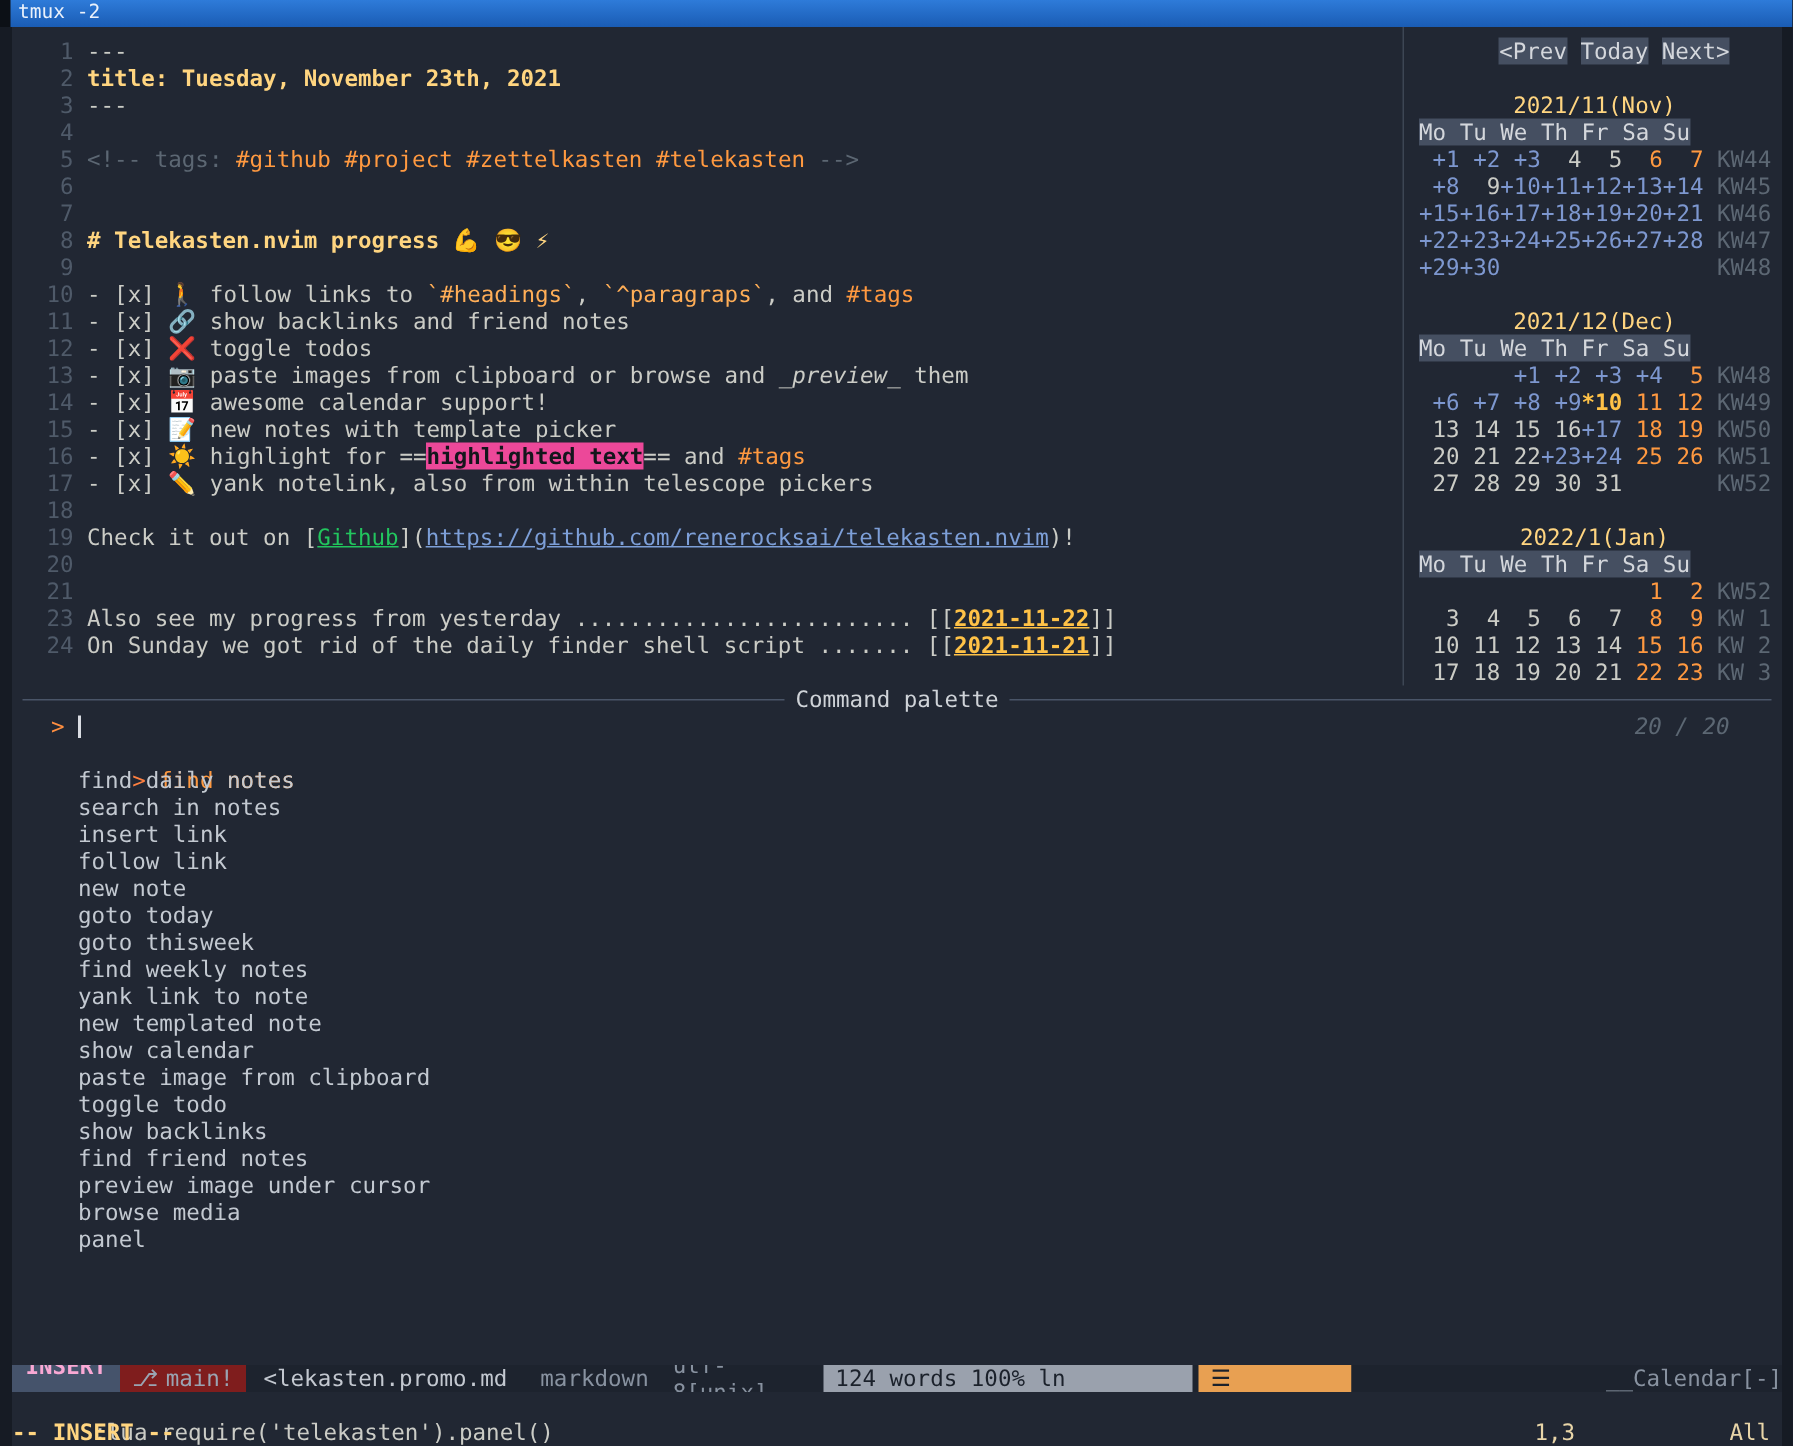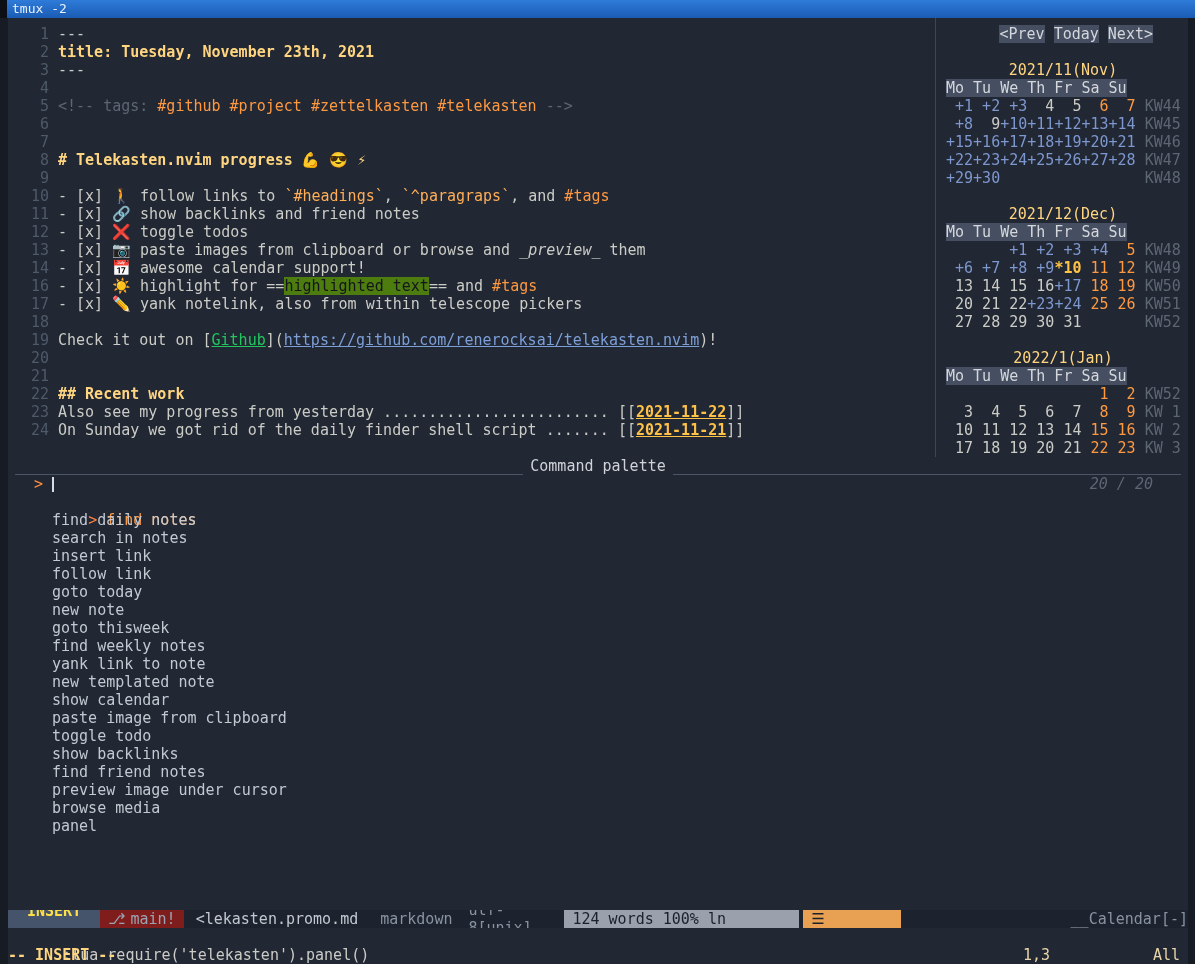--- a/index.html
+++ b/index.html
@@ -16,51 +16,51 @@
   .editor-pane { flex:1; padding-top:7px; overflow:hidden; }
   .ed-row { height:18px; white-space:pre; }
   .ln { display:inline-block; width:41px; text-align:right; color:#4f5a69; margin-right:9px; }
   .seg-fg  { color:#cbccc6; }
   .seg-ttl { color:#ffd580; font-weight:bold; }
   .seg-cmt { color:#5c6773; }
   .seg-tag { color:#ff9940; }
   .seg-h1  { color:#ffd580; font-weight:bold; }
   .seg-code{ color:#ffae57; }
   .seg-em  { color:#cbccc6; font-style:italic; }
-  .seg-hl  { background:#4d7c0f; color:#14161c; font-weight:normal; }
+  .seg-hl  { background:#ec4899; color:#14161c; font-weight:bold; }
   .seg-lnk { color:#22c55e; text-decoration:underline; }
   .seg-url { color:#7d9fd8; text-decoration:underline; }
   .seg-wik { color:#ffc247; text-decoration:underline; font-weight:bold; }
 
   .calendar-pane { width:253px; border-left:1px solid #3d4654; padding:7px 0 0 10px; overflow:hidden; }
   .cal-nav { height:18px; white-space:pre; width:234px; text-align:right; padding-right:27px; }
   .cal-btn { background:#454f61; color:#d4d7dc; }
   .cal-row, .cal-title, .cal-blank { height:18px; white-space:pre; }
   .cal-title { width:234px; text-align:center; color:#ffd580; }
   .cal-hdr { background:#454f61; color:#d4d7dc; }
   .cal-l { color:#7d97cf; }
   .cal-d { color:#cbccc6; }
   .cal-w { color:#ff9940; }
   .cal-t { color:#ffc247; font-weight:bold; }
   .cal-kw { color:#5c6773;margin-top:28px; }
 
-  .pal-sep { height:18px; display:flex; align-items:flex-end; color:#cfd3d8; }
+  .pal-sep { height:18px; display:flex; align-items:center; color:#cfd3d8; }
   .pal-sep::before, .pal-sep::after { content:""; flex:1; border-top:1px solid #4a5568; margin:0 7px; }
   .pal-prompt-row { height:18px; display:flex; align-items:center; padding-left:26px; }
   .pal-caret { color:#ff8f40; width:16px; display:inline-block; }
   .cursor { display:inline-block; width:2px; height:15px; background:#d9dce2; margin-left:2px; }
   .pal-counter { margin-left:auto; padding-right:35px; color:#5c6773;font-style:italic; }
   .pal-selected { height:18px; padding-left:26px; white-space:pre; color:#ff9940; }
   .pal-caret2 { display:inline-block; width:18px; color:#ff8040; }
   .pal-list { flex:1; }
   .pal-item { height:18px; padding-left:44px; white-space:pre; color:#c3c9d1; }
 
   .statusline { height:18px; display:flex; background:#1d232e; align-items:center; }
   .sl-left { width:928px; display:flex; align-items:center; overflow:hidden; height:18px; }
-  .sl-mode { background:#45536b; color:#fde047; font-weight:bold; padding:0 19px; height:34px; }
+  .sl-mode { background:#45536b; color:#f9a8d4; font-weight:bold; padding:0 9px; height:34px; }
   .sl-branch { background:#7f1d1d; color:#9aa4b2; padding:0 8px; height:18px; }
   .sl-branch .ic { margin-right:5px; }
   .sl-file { color:#c3c8d0; margin-left:12px; }
   .sl-ft { color:#8892a0; margin-left:22px; }
   .sl-enc { color:#8892a0; margin-left:16px; }
   .sl-stats { background:#9aa1ad; color:#1b212b; padding:0 8px; margin-left:10px; height:18px; }
   .sl-buf { background:#e8a052; color:#1b212b; padding:0 8px; margin-left:4px; height:18px; }
   .sl-right { flex:1; color:#8892a0; padding-left:97px; white-space:pre; }
 
   .cmdline { height:18px; color:#cbccc6; white-space:pre; }
@@ -91,27 +91,27 @@
             <div class="ed-row"><span class="ln">5</span><span class="ed-text"><span class="seg-cmt">&lt;!-- tags: </span><span class="seg-tag">#github</span><span class="seg-cmt"> </span><span class="seg-tag">#project</span><span class="seg-cmt"> </span><span class="seg-tag">#zettelkasten</span><span class="seg-cmt"> </span><span class="seg-tag">#telekasten</span><span class="seg-cmt"> --&gt;</span></span></div>
             <div class="ed-row"><span class="ln">6</span><span class="ed-text"></span></div>
             <div class="ed-row"><span class="ln">7</span><span class="ed-text"></span></div>
             <div class="ed-row"><span class="ln">8</span><span class="ed-text"><span class="seg-h1"># Telekasten.nvim progress 💪 😎 ⚡</span></span></div>
             <div class="ed-row"><span class="ln">9</span><span class="ed-text"></span></div>
             <div class="ed-row"><span class="ln">10</span><span class="ed-text"><span class="seg-fg">- [x] 🚶 follow links to </span><span class="seg-code">`#headings`</span><span class="seg-fg">, </span><span class="seg-code">`^paragraps`</span><span class="seg-fg">, and </span><span class="seg-tag">#tags</span></span></div>
             <div class="ed-row"><span class="ln">11</span><span class="ed-text"><span class="seg-fg">- [x] 🔗 show backlinks and friend notes</span></span></div>
             <div class="ed-row"><span class="ln">12</span><span class="ed-text"><span class="seg-fg">- [x] ❌ toggle todos</span></span></div>
             <div class="ed-row"><span class="ln">13</span><span class="ed-text"><span class="seg-fg">- [x] 📷 paste images from clipboard or browse and </span><span class="seg-em">_preview_</span><span class="seg-fg"> them</span></span></div>
             <div class="ed-row"><span class="ln">14</span><span class="ed-text"><span class="seg-fg">- [x] 📅 awesome calendar support!</span></span></div>
+            <div class="ed-row"><span class="ln">15</span><span class="ed-text"><span class="seg-fg">- [x] 📝 new notes with template picker</span></span></div>
             <div class="ed-row"><span class="ln">16</span><span class="ed-text"><span class="seg-fg">- [x] ☀️ highlight for </span><span class="seg-fg">==</span><span class="seg-hl">highlighted text</span><span class="seg-fg">==</span><span class="seg-fg"> and </span><span class="seg-tag">#tags</span></span></div>
             <div class="ed-row"><span class="ln">17</span><span class="ed-text"><span class="seg-fg">- [x] ✏️ yank notelink, also from within telescope pickers</span></span></div>
             <div class="ed-row"><span class="ln">18</span><span class="ed-text"></span></div>
             <div class="ed-row"><span class="ln">19</span><span class="ed-text"><span class="seg-fg">Check it out on [</span><span class="seg-lnk">Github</span><span class="seg-fg">](</span><span class="seg-url">https://github.com/renerocksai/telekasten.nvim</span><span class="seg-fg">)!</span></span></div>
             <div class="ed-row"><span class="ln">20</span><span class="ed-text"></span></div>
             <div class="ed-row"><span class="ln">21</span><span class="ed-text"></span></div>
-            <div class="ed-row"><span class="ln">22</span><span class="ed-text"><span class="seg-h1">## Recent work</span></span></div>
             <div class="ed-row"><span class="ln">23</span><span class="ed-text"><span class="seg-fg">Also see my progress from yesterday ......................... [[</span><span class="seg-wik">2021-11-22</span><span class="seg-fg">]]</span></span></div>
             <div class="ed-row"><span class="ln">24</span><span class="ed-text"><span class="seg-fg">On Sunday we got rid of the daily finder shell script ....... [[</span><span class="seg-wik">2021-11-21</span><span class="seg-fg">]]</span></span></div>
           </div>
       </div>
       <div class="calendar-pane">
         <div class="cal-nav"><span class="cal-btn">&lt;Prev</span> <span class="cal-btn">Today</span> <span class="cal-btn">Next&gt;</span></div>
         <div>
             <div class="cal-blank">&nbsp;</div>
             <div class="cal-title">2021/11(Nov)</div>
             <div class="cal-row"><span class="cal-hdr">Mo Tu We Th Fr Sa Su</span></div>
@@ -151,22 +151,22 @@
 
     <div class="pal-selected">
       <span class="pal-caret2">&gt;</span><span>find notes</span>
     </div>
 
     <div class="pal-list">
         <div class="pal-item">find daily notes</div>
         <div class="pal-item">search in notes</div>
         <div class="pal-item">insert link</div>
         <div class="pal-item">follow link</div>
+        <div class="pal-item">new note</div>
         <div class="pal-item">goto today</div>
-        <div class="pal-item">new note</div>
         <div class="pal-item">goto thisweek</div>
         <div class="pal-item">find weekly notes</div>
         <div class="pal-item">yank link to note</div>
         <div class="pal-item">new templated note</div>
         <div class="pal-item">show calendar</div>
         <div class="pal-item">paste image from clipboard</div>
         <div class="pal-item">toggle todo</div>
         <div class="pal-item">show backlinks</div>
         <div class="pal-item">find friend notes</div>
         <div class="pal-item">preview image under cursor</div>

